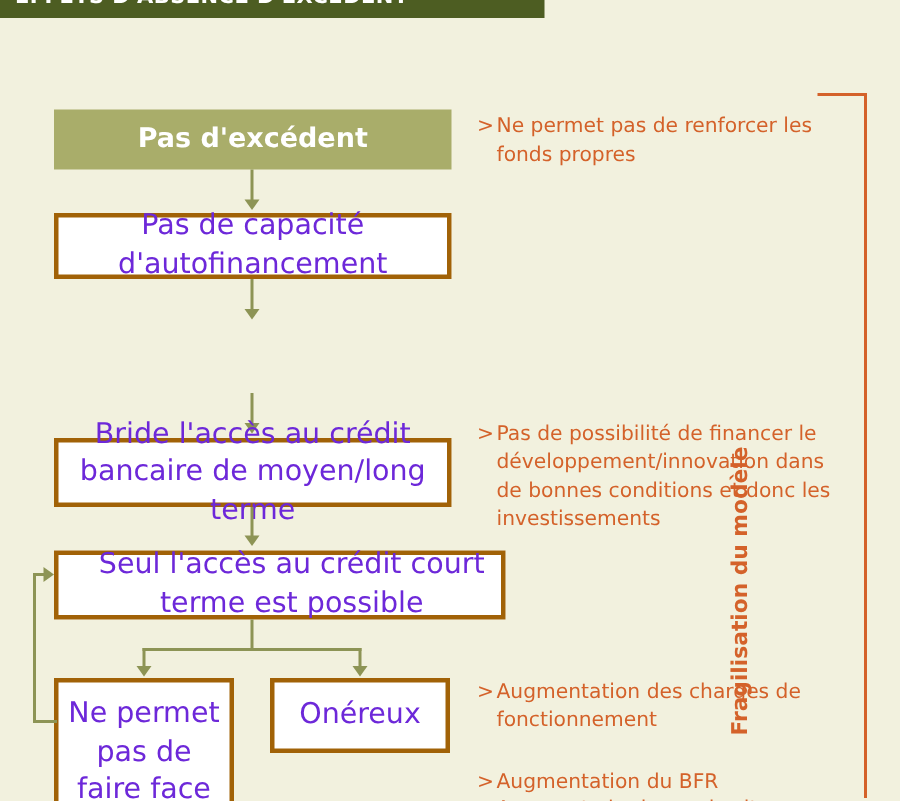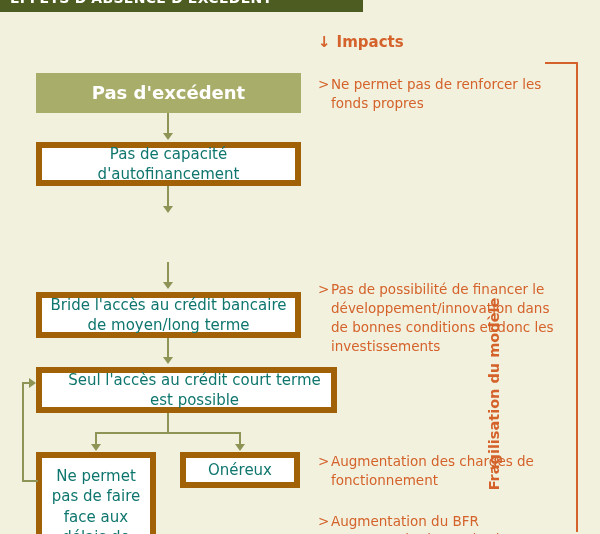--- a/index.html
+++ b/index.html
@@ -38,24 +38,24 @@
     font-weight: bold;
     font-size: 14px;
     letter-spacing: 0.3px;
     white-space: nowrap;
     font-family: "DejaVu Sans", sans-serif;
   }
   
   .box {
     position: absolute;
     box-sizing: border-box;
-    border: 6px solid #a16207;
+    border: 3px solid #a16207;
     background: #ffffff;
-    color: #0f766e;
-    font-size: 15px;
+    color: #6d28d9;
+    font-size: 19px;
     line-height: 1.35;
     text-align: center;
     display: flex;
     align-items: center;
     justify-content: center;
     padding: 4px 6px;
   }
   .box.filled {
     background: #a9ad6a;
     border: none;
@@ -165,23 +165,20 @@
 </style>
 </head>
 <body>
 
 <div id="root">
 
   <div class="header-band">
     <div class="header-title">EFFETS D'ABSENCE D'EXCÉDENT</div>
   </div>
 
-  <div class="impacts-title">
-    <span class="impacts-arrow">↓</span><span>Impacts</span>
-  </div>
 
   <div class="box filled" style="left:36px; top:73px; width:265px; height:40px;">
     <span class="box-text">Pas d'excédent</span>
   </div>
 
   <div class="vline" style="left:167px; top:113px; height:23px;"></div>
   <div class="arrow-down" style="left:163px; top:133px;"></div>
 
   <div class="box" style="left:36px; top:142px; width:265px; height:44px;">
     <span class="box-text">Pas de capacité d'autofinancement</span>
@@ -209,21 +206,21 @@
   <div class="hline" style="left:95px; top:432px; width:146px;"></div>
   <div class="vline" style="left:95px; top:432px; height:15px;"></div>
   <div class="arrow-down" style="left:91px; top:444px;"></div>
   <div class="vline" style="left:239px; top:432px; height:15px;"></div>
   <div class="arrow-down" style="left:235px; top:444px;"></div>
 
   <div class="box" style="left:36px; top:452px; width:120px; height:95px; align-items:flex-start; padding-top:8px;">
     <span class="box-text">Ne permet pas de faire face aux délais de versement des subventions</span>
   </div>
 
-  <div class="box" style="left:180px; top:452px; width:120px; height:36px;">
+  <div class="box" style="left:180px; top:452px; width:120px; height:50px;">
     <span class="box-text">Onéreux</span>
   </div>
 
   <div class="vline" style="left:22px; top:382px; height:100px;"></div>
   <div class="hline" style="left:22px; top:480px; width:16px;"></div>
   <div class="hline" style="left:22px; top:382px; width:8px;"></div>
   <div class="arrow-right" style="left:29px; top:378px;"></div>
 
   <div class="impact" style="left:318px; top:75px;">
     <span class="chev">&gt;</span>

